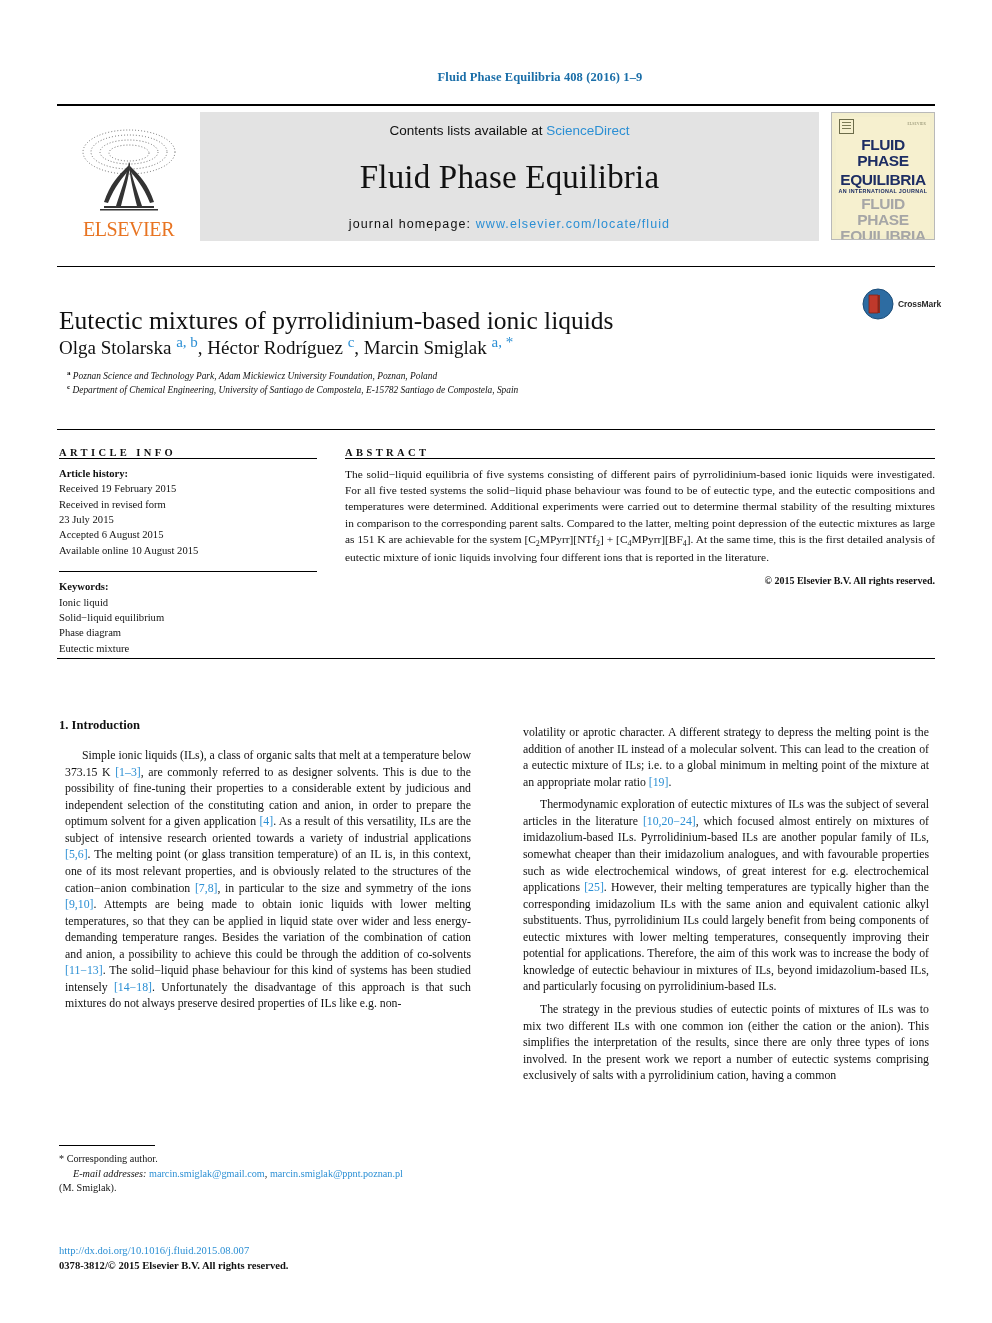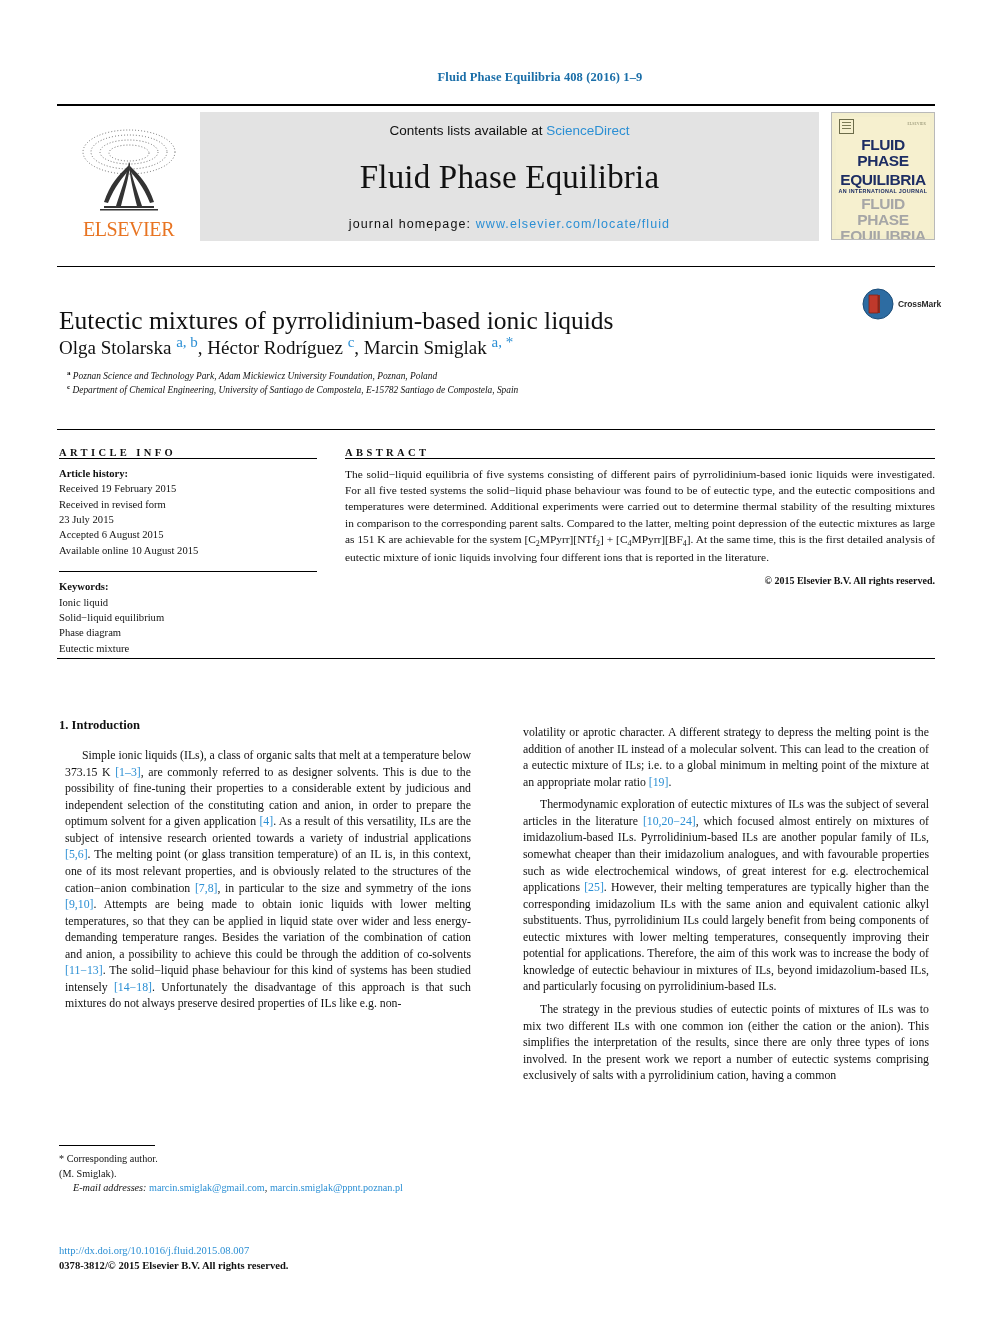--- a/index.html
+++ b/index.html
@@ -489,25 +489,25 @@
         <p class="p"><span>The strategy in the previous studies of eutectic points of mixtures of ILs was to mix two different ILs with one common ion (either the cation or the anion). This simplifies the interpretation of the results, since there are only three types of ions involved. In the present work we report a number of eutectic systems comprising exclusively of salts with a pyrrolidinium cation, having a common</span></p>
       </div>
   </div>
 
   <div class="foot-rule"></div>
   <div class="footnote">
     <div>
       <span class="indent-1" style="display:inline">*</span>
       <span>Corresponding author.</span>
     </div>
-    <div>(M. Smiglak).</div>
     <div style="text-indent:14px">
       <span class="ital">E-mail addresses:</span>
       <span class="link">marcin.smiglak@gmail.com</span><span>, </span><span class="link">marcin.smiglak@ppnt.poznan.pl</span>
     </div>
+    <div>(M. Smiglak).</div>
   </div>
 
   <div class="doi-block">
     <div class="doi-link">http://dx.doi.org/10.1016/j.fluid.2015.08.007</div>
     <div class="issn">0378-3812/© 2015 Elsevier B.V. All rights reserved.</div>
   </div>
 
 </div>
 
 </body></html>

